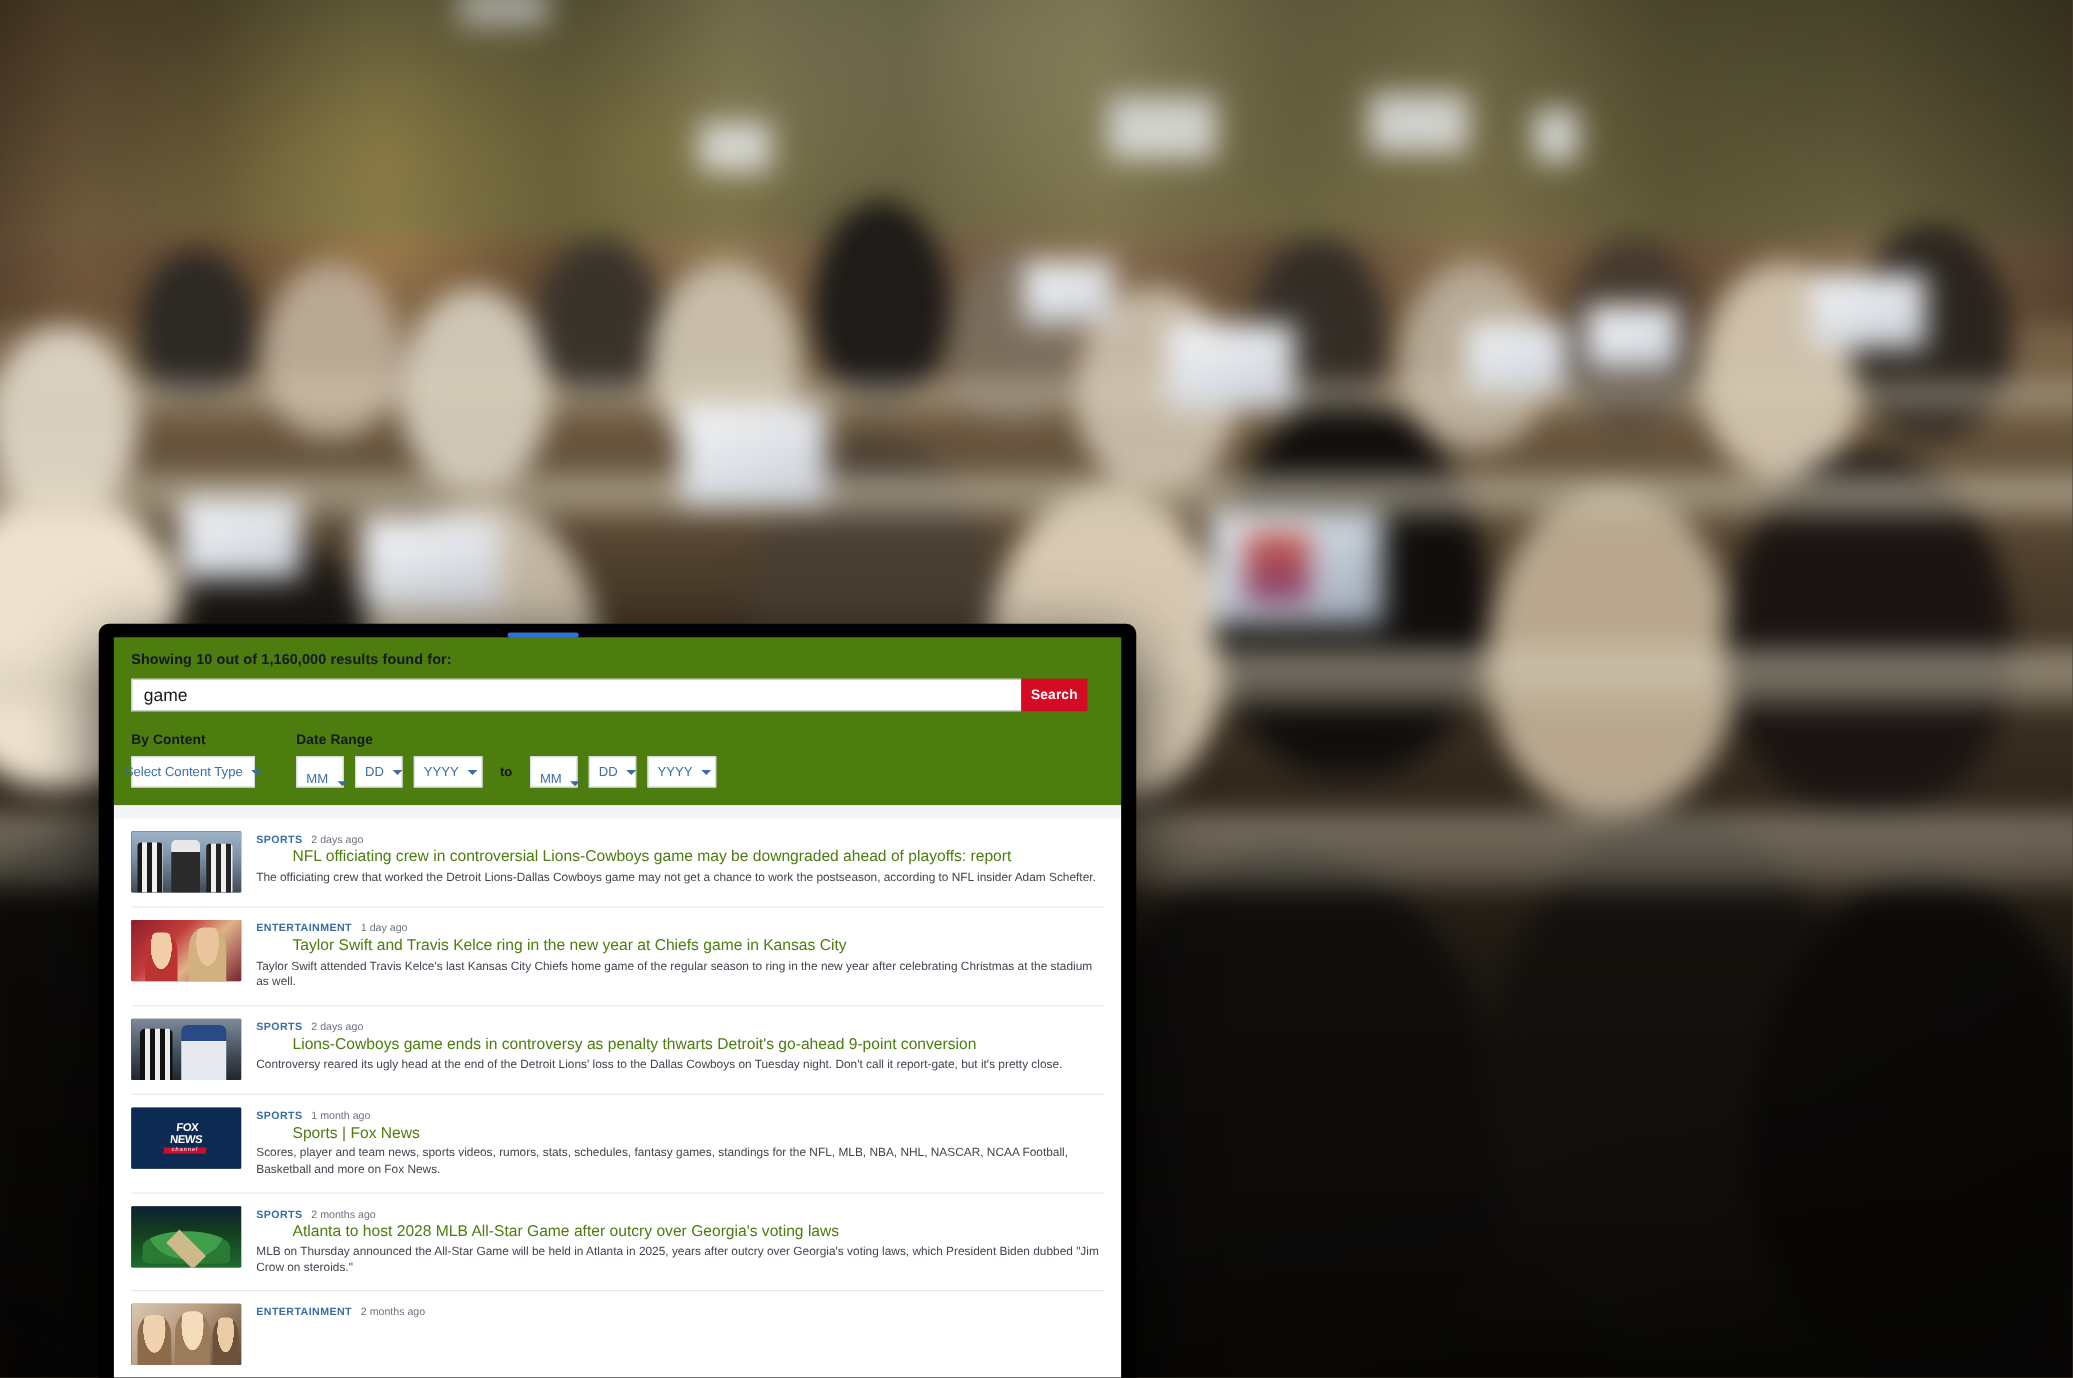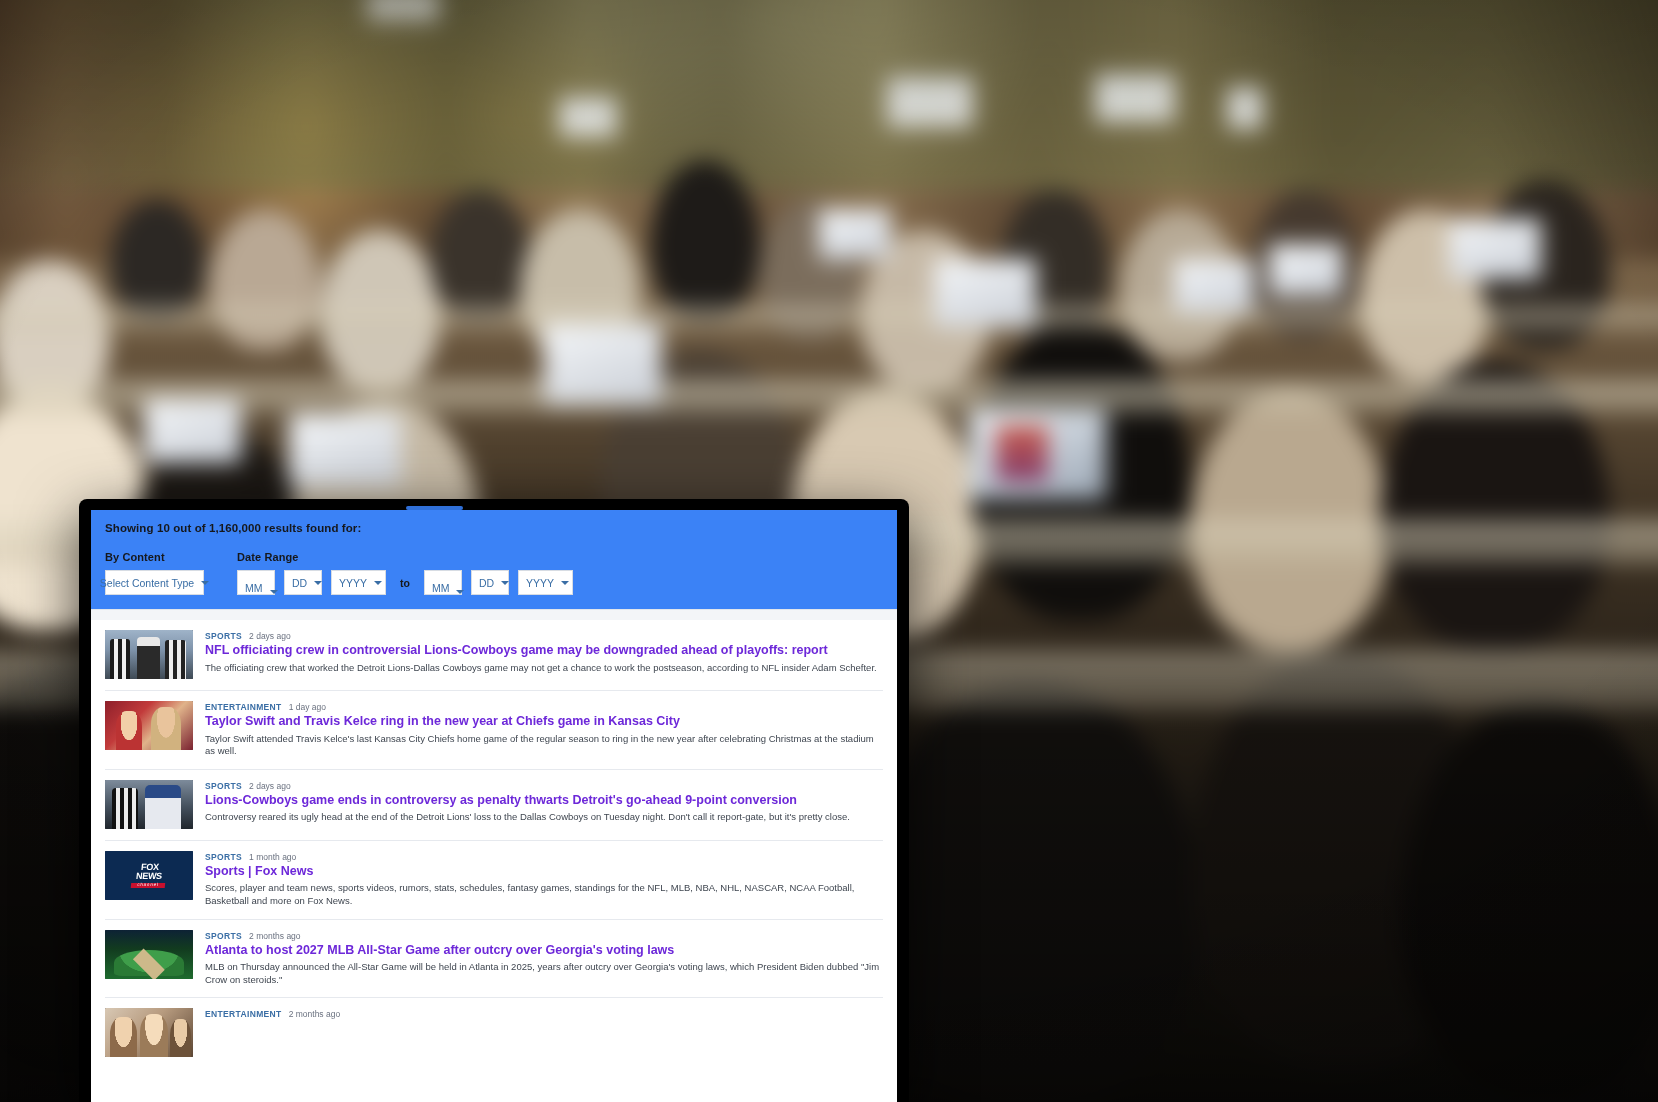--- a/index.html
+++ b/index.html
@@ -109,21 +109,21 @@
   .viewport {
     position: absolute;
     left: 12px; top: 11px; right: 12px; bottom: 0;
     background: #ffffff;
     overflow: hidden;
   }
 
   
   .page { padding: 0; background:#fff; }
 
-  .search-panel { padding: 12px 27px 14px 14px; background:#3b82f6; }
+  .search-panel { padding: 12px 27px 14px 14px; background:#4d7c0f; }
   .results-count {
     font-size: 11.5px; font-weight: 700; color: #16181c;
     letter-spacing: .1px; margin-bottom: 9px;
   }
   .search-row { display: flex; align-items: stretch; gap: 0; }
   .search-input {
     flex: 1 1 auto;
     height: 26px;
     border: 1px solid #c7ccd4;
     border-right: none;
@@ -200,22 +200,22 @@
   }
   .thumb .t-inner { position: absolute; inset: 0; }
   .result-body { flex: 1 1 auto; min-width: 0; padding-top: 1px; }
   .meta-line { display: flex; align-items: baseline; gap: 7px; margin-bottom: 2px; }
   .eyebrow {
     font-size: 8.5px; font-weight: 700; color: #3a6ea5;
     letter-spacing: .35px;
   }
   .timeago { font-size: 8.5px; color: #6b7280; }
   .result-title {
-    font-size: 12.5px; font-weight: 700; color: #6d28d9;
-    line-height: 1.24; margin-bottom: 3px; cursor: pointer;
+    font-size: 12.5px; font-weight: 400; color: #4d7c0f;
+    line-height: 1.24; margin-bottom: 3px; cursor: pointer; margin-left: 29px;
   }
   .result-desc {
     font-size: 9.5px; color: #3f4650; line-height: 1.33;
   }
 
   
   .t-refs {
     background:
       linear-gradient(to bottom, #9fb3c8 0%, #7f94ab 40%, #3f4a55 100%);
   }
@@ -388,20 +388,24 @@
 
 <div class="browser-window">
   <div class="tab-indicator"></div>
 
   <div class="viewport">
     <div class="page">
 
       <div class="search-panel">
         <div class="results-count">Showing 10 out of 1,160,000 results found for:</div>
 
+        <div class="search-row">
+          <input class="search-input" type="text" value="game" style="">
+          <button class="search-button">Search</button>
+        </div>
 
         <div class="filters">
           <div class="filter-group content">
             <div class="filter-label">By Content</div>
             <div class="select-box wide">
               <span>Select Content Type</span>
               <span class="caret"></span>
             </div>
           </div>
 
@@ -509,21 +513,21 @@
 
         <div class="result-item">
           <div class="thumb">
             <div class="t-inner t-mlb"></div>
           </div>
           <div class="result-body">
             <div class="meta-line">
               <span class="eyebrow">SPORTS</span>
               <span class="timeago">2 months ago</span>
             </div>
-            <div class="result-title">Atlanta to host 2027 MLB All-Star Game after outcry over Georgia's voting laws</div>
+            <div class="result-title">Atlanta to host 2028 MLB All-Star Game after outcry over Georgia's voting laws</div>
             <div class="result-desc">MLB on Thursday announced the All-Star Game will be held in Atlanta in 2025, years after outcry over Georgia's voting laws, which President Biden dubbed "Jim Crow on steroids."</div>
           </div>
         </div>
 
         <div class="result-item">
           <div class="thumb">
             <div class="t-inner t-kiss">
                 <span class="extra"></span>
               </div>
           </div>

